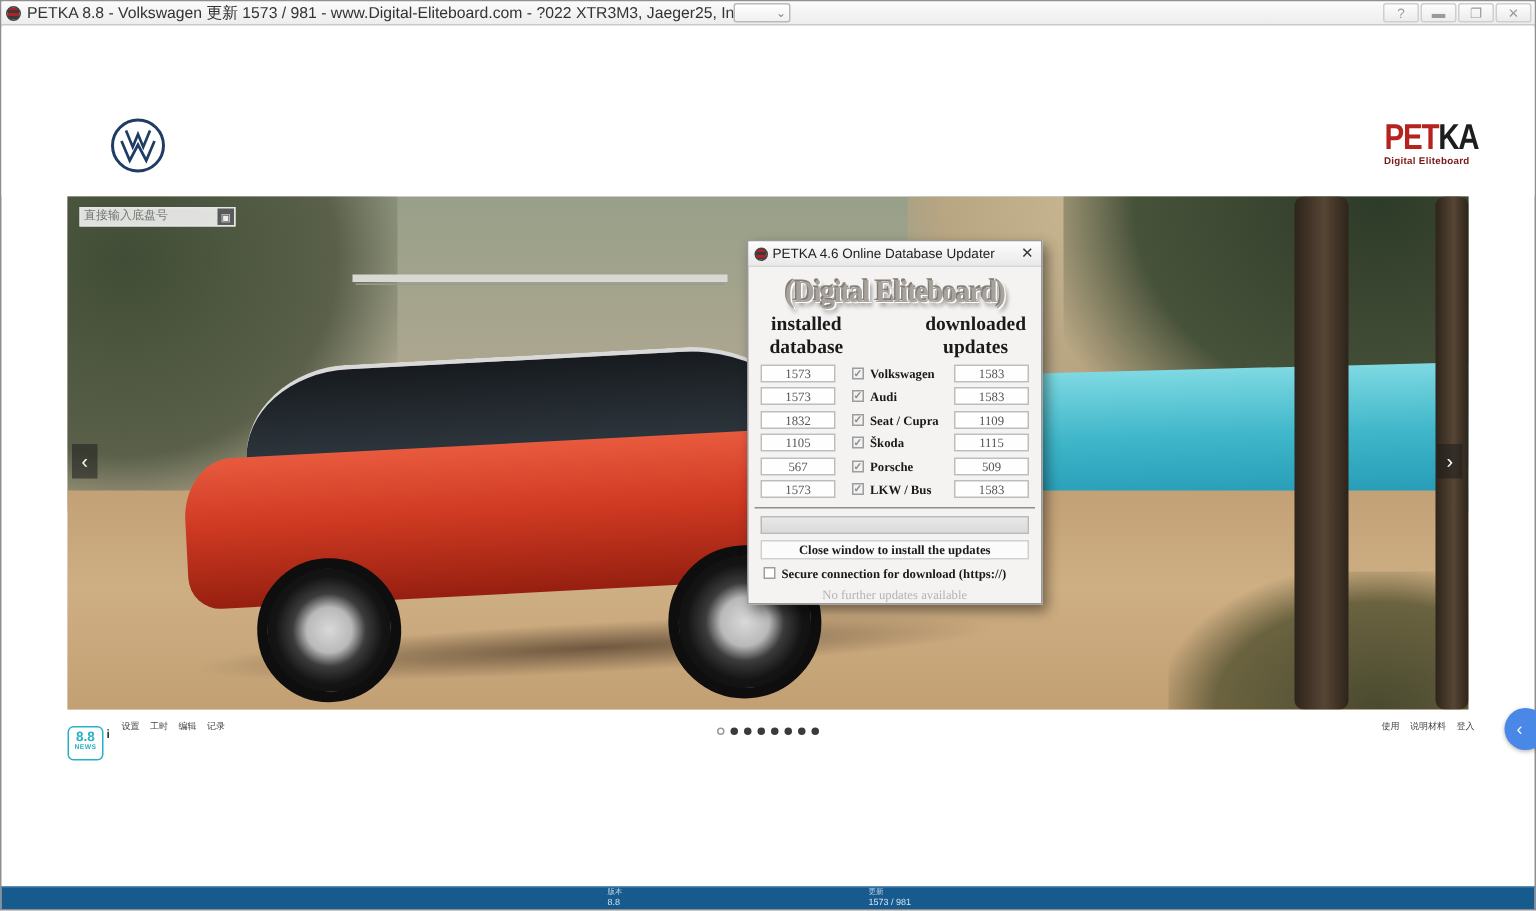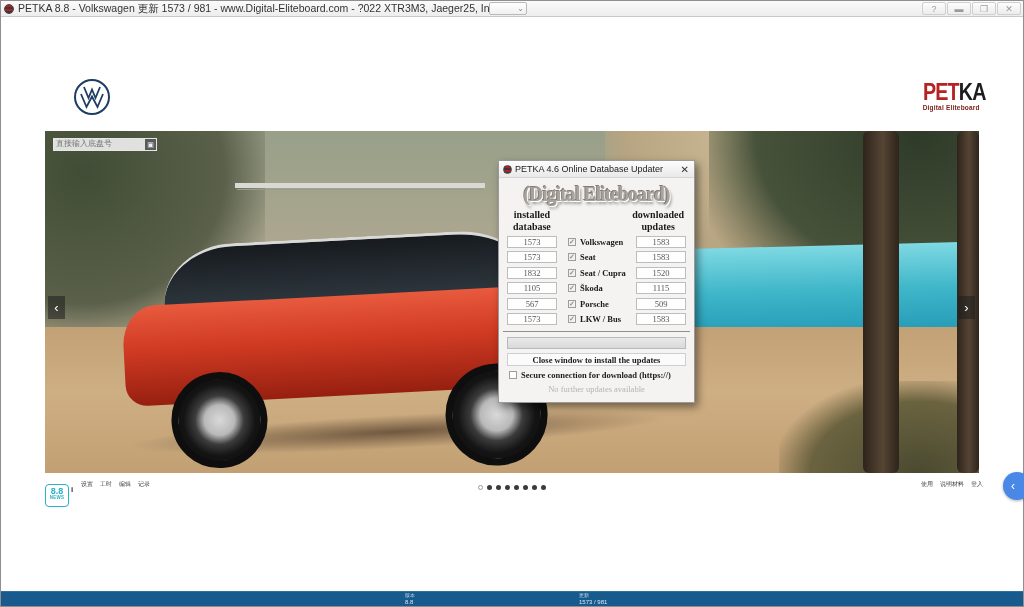--- a/index.html
+++ b/index.html
@@ -86,21 +86,21 @@
     font-family:"Liberation Serif", serif; }
   .dlg-titlebar { height:17px; background:linear-gradient(180deg,#fdfdfd,#e9e9e9); border-bottom:1px solid #d5d5d5;
     display:flex; align-items:center; font-family:"Liberation Sans", sans-serif; font-size:9px; color:#222; }
   .dlg-icon { width:9px; height:9px; border-radius:50%; margin:0 3px 0 4px;
     background:repeating-linear-gradient(180deg,#b32025 0 2px,#3a3a3a 2px 4px); border:1px solid #444; }
   .dlg-close { margin-left:auto; margin-right:5px; font-size:10px; color:#333; cursor:pointer; }
   .watermark { margin-top:4px; text-align:center; font-size:21px; font-weight:bold; white-space:nowrap;
     color:#a8a29c; letter-spacing:-1px; transform:scaleX(.94);
     text-shadow:-1px -1px 0 #837d78, 1px 1px 0 #ffffff, 2px 3px 3px rgba(0,0,0,.4); }
   .col-heads { display:flex; justify-content:space-between; padding:2px 10px 1px 14px;
-    font-size:10px; font-weight:bold; color:#1a1a1a; text-align:center; line-height:1.15; }
+    font-size:13px; font-weight:bold; color:#1a1a1a; text-align:center; line-height:1.15; }
   .upd-table { padding:1px 8px 0 8px; }
   .upd-row { display:flex; align-items:center; height:15.5px; }
   .numbox { width:50px; height:12px; background:rgba(255,255,255,.9); border:1px solid #bdbdbd;
     font-size:8.5px; color:#555; display:flex; align-items:center; justify-content:center; }
   .numbox.right { margin-left:auto;font-family:Liberation Serif, serif; }
   .brandcell { display:flex; align-items:center; margin-left:11px; font-size:8.5px; font-weight:bold; color:#1a1a1a; }
   .cbx { width:8px; height:8px; border:1px solid #9d9d9d; background:#f2f2f2; margin-right:4px;
     display:flex; align-items:center; justify-content:center; font-size:7px; color:#8e8e8e; }
   .dlg-sep { border-top:1px solid #8f8f8f; margin:4px 4px 0 4px; }
   .progress { margin:5px 8px 0 8px; height:12px; border:1px solid #b9b9b9;
@@ -232,31 +232,31 @@
           <div class="brandcell">
             <span class="cbx">✓</span>
             <span>Volkswagen</span>
           </div>
           <div class="numbox right">1583</div>
         </div>
         <div class="upd-row">
           <div class="numbox">1573</div>
           <div class="brandcell">
             <span class="cbx">✓</span>
-            <span>Seat</span>
+            <span>Audi</span>
           </div>
           <div class="numbox right">1583</div>
         </div>
         <div class="upd-row">
           <div class="numbox">1832</div>
           <div class="brandcell">
             <span class="cbx">✓</span>
             <span>Seat / Cupra</span>
           </div>
-          <div class="numbox right">1520</div>
+          <div class="numbox right">1109</div>
         </div>
         <div class="upd-row">
           <div class="numbox">1105</div>
           <div class="brandcell">
             <span class="cbx">✓</span>
             <span>Škoda</span>
           </div>
           <div class="numbox right">1115</div>
         </div>
         <div class="upd-row">

